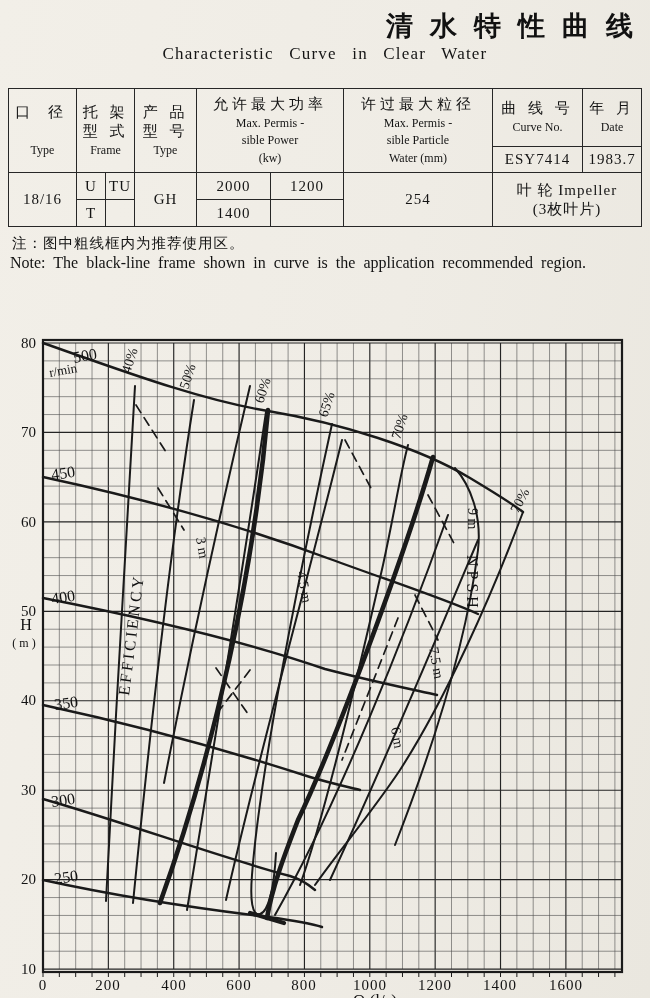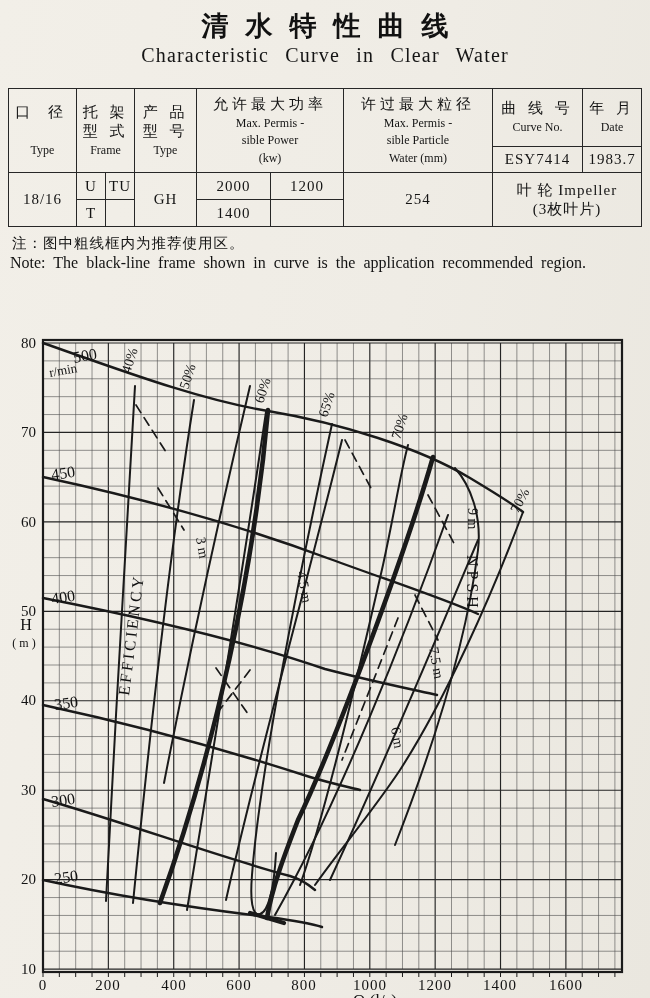--- a/index.html
+++ b/index.html
@@ -3,26 +3,26 @@
 <meta charset="utf-8">
 <style>
   html,body{margin:0;padding:0;}
   body{
     width:650px;height:998px;position:relative;overflow:hidden;
     background:linear-gradient(100deg,#f2efe8 0%,#efece5 55%,#eae7df 100%);
     font-family:"Liberation Serif","DejaVu Serif",serif;color:#161616;
     -webkit-font-smoothing:antialiased;
   }
   .title-cn{
-    position:absolute;top:8px;left:0;width:100%;text-align:center;
+    position:absolute;top:8px;left:0;width:100%;text-align:right;
     font-size:27px;font-weight:700;letter-spacing:17px;text-indent:17px;color:#111;
   }
   .title-en{
     position:absolute;top:44px;left:0;width:100%;text-align:center;
-    font-size:20px;font-weight:500;letter-spacing:1.2px;word-spacing:10px;color:#151515;
+    font-size:17px;font-weight:500;letter-spacing:1.2px;word-spacing:10px;color:#151515;
   }
   table.spec{
     position:absolute;top:88px;left:8px;border-collapse:collapse;table-layout:fixed;
     font-size:14px;color:#141414;padding-left:16px;
   }
   table.spec td{
     border:1.6px solid #272727;text-align:center;vertical-align:middle;
     padding:1px 2px;line-height:1.25;
   }
   table.spec .cn{font-size:15px;letter-spacing:4px;}

